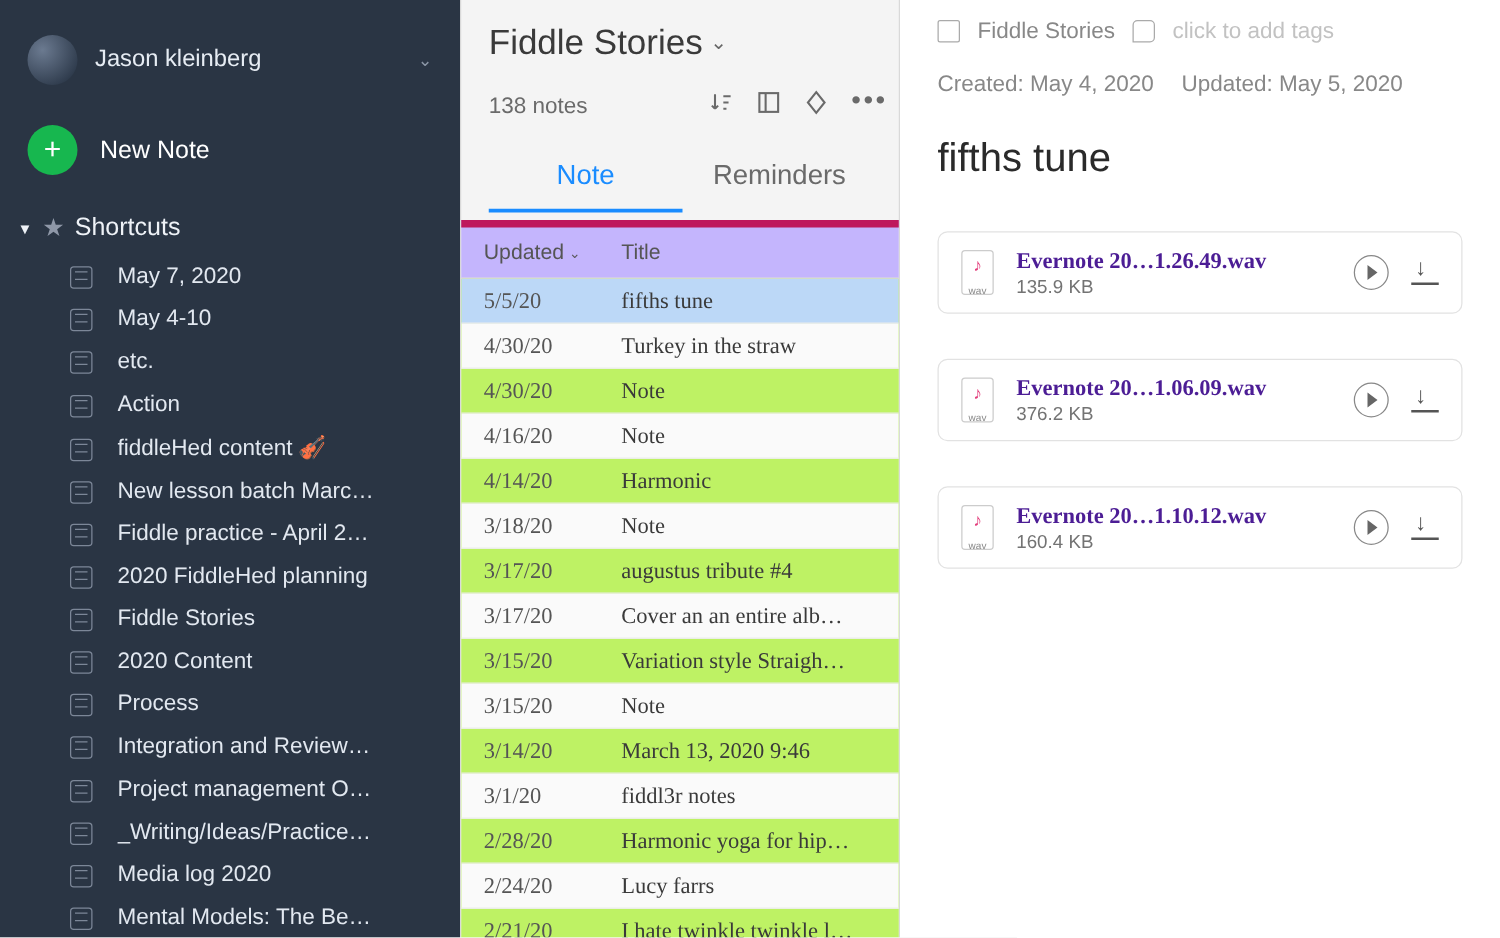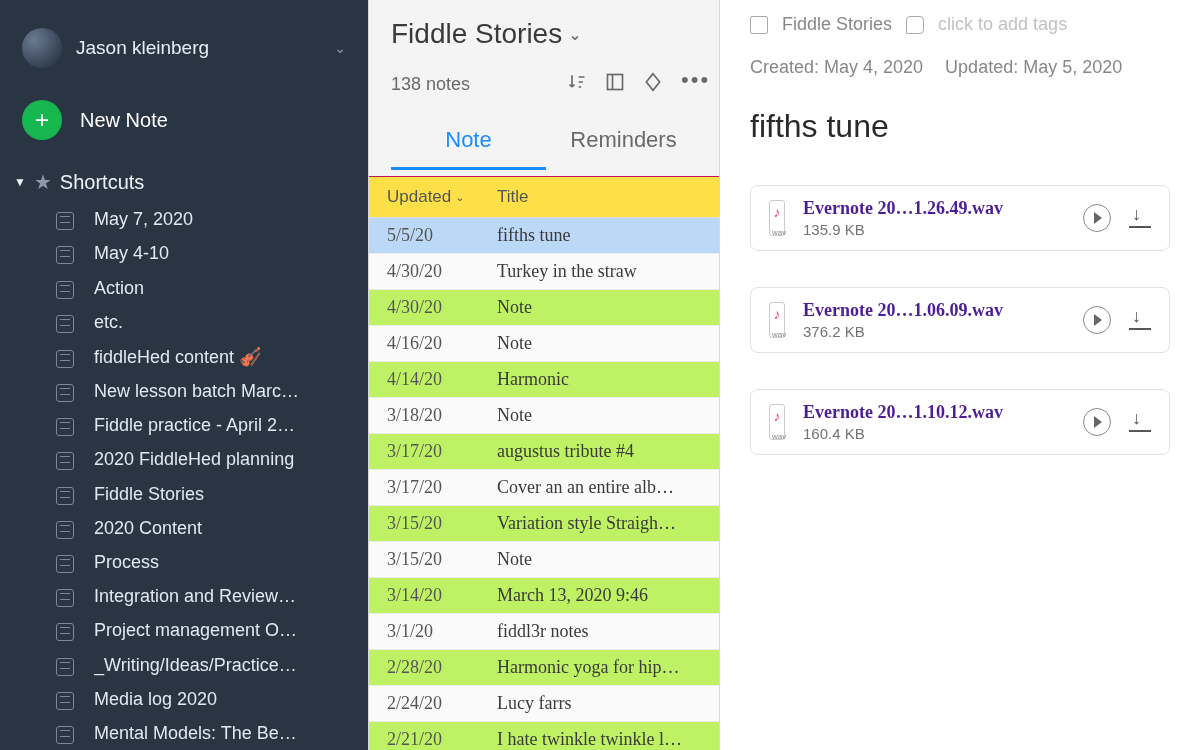--- a/index.html
+++ b/index.html
@@ -29,41 +29,41 @@
   .list-header { padding: 18px 18px 6px 22px; }
   .nb-title-row { display: flex; align-items: center; gap: 6px; font-size: 28px; color: #3a3a3a; font-weight: 400; }
   .nb-title-row .chev { font-size: 16px; color: #666; }
   .meta-row { display: flex; align-items: center; justify-content: space-between; margin-top: 22px; color: #6a6a6a; font-size: 18px; }
   .meta-icons { display: flex; align-items: center; gap: 18px; color: #6a6a6a; }
   .meta-icons svg, .meta-icons .dots { width: 20px; height: 20px; }
   .dots { letter-spacing: 2px; font-size: 22px; line-height: 10px; }
   .tabs { display: flex; margin-top: 18px; }
   .tab { flex: 1; text-align: center; padding: 12px 0 14px; font-size: 22px; color: #6a6a6a; cursor: pointer; }
   .tab.active { color: #1a8cff; border-bottom: 3px solid #1a8cff; font-weight: 500; }
-  .col-headers { display: flex; padding: 10px 18px; font-size: 17px; color: #555; background: #fde047; border-top: 1px solid #be185d; border-bottom: 1px solid #ddd; }
+  .col-headers { display: flex; padding: 10px 18px; font-size: 17px; color: #555; background: #c4b5fd; border-top: 6px solid #be185d; border-bottom: 1px solid #ddd; }
   .col-updated { width: 110px; display: flex; align-items: center; gap: 4px; }
   .col-title { flex: 1; }
   .notelist { flex: 1; overflow: hidden; background: #bef264; font-family: Liberation Serif, serif; }
   .note-row { display: flex; padding: 7px 18px; font-size: 18px; color: #3a3a3a; border-bottom: 1px solid #ececec; cursor: pointer; }
   .note-row:nth-child(even) { background: #fafafa; }
   .note-row.selected { background: #bcd8f7; }
   .note-row .d { width: 110px; color: #555; }
   .note-row .t { flex: 1; white-space: nowrap; overflow: hidden; text-overflow: ellipsis; }
 
   
   .detail { flex: 1; background: #fff; padding: 14px 30px; overflow: hidden; }
   .detail-top { display: flex; align-items: center; gap: 14px; color: #888; font-size: 18px; }
   .detail-top .nb-ico, .detail-top .tag-ico { width: 18px; height: 18px; border: 1.5px solid #aaa; border-radius: 2px; }
   .detail-top .tag-ico { border-radius: 4px 4px 4px 0; }
   .detail-top .tag-placeholder { color: #c2c2c2; }
   .detail-dates { margin-top: 22px; color: #888; font-size: 18px; display: flex; gap: 22px; }
   .detail-title { margin-top: 30px; font-size: 32px; color: #2a2a2a; }
   .attachments { margin-top: 40px; display: flex; flex-direction: column; gap: 36px; }
   .attach { display: flex; align-items: center; gap: 18px; border: 1px solid #e2e2e2; border-radius: 8px; padding: 12px 18px; }
-  .file-ico { width: 16px; height: 36px; background: linear-gradient(#fff,#fff); border: 1px solid #ccc; border-radius: 3px; position: relative; flex-shrink: 0; }
+  .file-ico { width: 26px; height: 36px; background: linear-gradient(#fff,#fff); border: 1px solid #ccc; border-radius: 3px; position: relative; flex-shrink: 0; }
   .file-ico::after { content: "♪"; position: absolute; top: 3px; left: 0; right: 0; text-align: center; color: #e23b7a; font-size: 14px; }
   .file-ico .tag { position: absolute; bottom: -2px; left: 2px; right: 2px; font-size: 8px; text-align: center; color: #888; }
   .attach-info { flex: 1; }
   .attach-name { font-size: 18px; font-weight: 600; color: #4c1d95; white-space: nowrap; overflow: hidden; text-overflow: ellipsis; font-family: Liberation Serif, serif; }
   .attach-size { font-size: 15px; color: #737373; margin-top: 2px; }
   .attach-actions { display: flex; align-items: center; gap: 18px; color: #555; }
   .play-ico { width: 28px; height: 28px; border: 1.5px solid #888; border-radius: 50%; position: relative; }
   .play-ico::after { content: ""; position: absolute; left: 10px; top: 7px; border-left: 8px solid #666; border-top: 6px solid transparent; border-bottom: 6px solid transparent; }
   .dl-ico { width: 22px; height: 20px; position: relative; }
   .dl-ico::before { content: "↓"; position: absolute; left: 3px; top: -4px; font-size: 18px; color: #555; font-weight: bold; }
@@ -91,25 +91,25 @@
       <div class="shortcut-item">
         <span class="glyph"></span>
         <span class="label">May 7, 2020</span>
       </div>
       <div class="shortcut-item">
         <span class="glyph"></span>
         <span class="label">May 4-10</span>
       </div>
       <div class="shortcut-item">
         <span class="glyph"></span>
+        <span class="label">etc.</span>
+      </div>
+      <div class="shortcut-item">
+        <span class="glyph"></span>
         <span class="label">Action</span>
-      </div>
-      <div class="shortcut-item">
-        <span class="glyph"></span>
-        <span class="label">etc.</span>
       </div>
       <div class="shortcut-item">
         <span class="glyph"></span>
         <span class="label">fiddleHed content 🎻</span>
       </div>
       <div class="shortcut-item">
         <span class="glyph"></span>
         <span class="label">New lesson batch Marc…</span>
       </div>
       <div class="shortcut-item">

